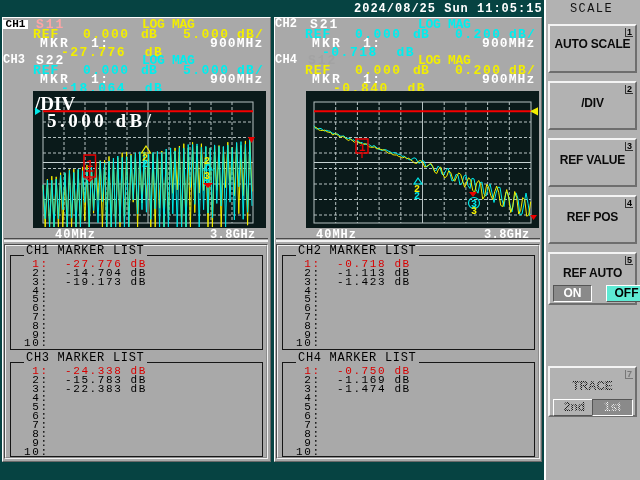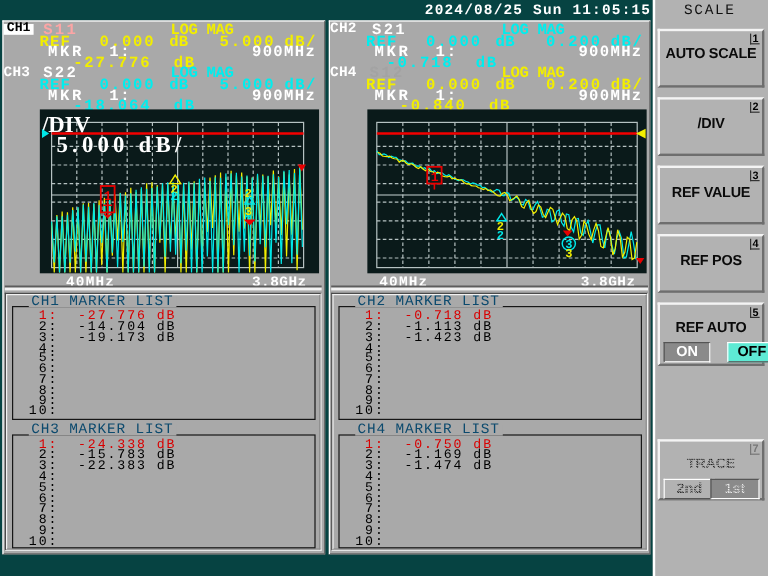--- a/index.html
+++ b/index.html
@@ -1,20 +1,20 @@
 <!DOCTYPE html>
 <html><head><meta charset="utf-8"><style>
 *{margin:0;padding:0;box-sizing:border-box}
 html,body{width:640px;height:480px;overflow:hidden}
 body{position:relative;background:#064342;font-family:"Liberation Mono",monospace;-webkit-font-smoothing:antialiased}
 .t{position:absolute;white-space:pre;font:bold 13px/13px "Liberation Mono",monospace}
 .m{position:absolute;white-space:pre;font:11px/11px "Liberation Mono",monospace;letter-spacing:1.6px;color:#000}
 .pan{position:absolute;background:#a9a9a9;border-top:1px solid #fff;border-left:1px solid #fff;border-right:1px solid #6a6a6a;border-bottom:1px solid #6a6a6a}
 .fs{position:absolute;border:1px solid #161616;background:#a9a9a9}
-.leg{position:absolute;font:12px/9px "Liberation Mono",monospace;letter-spacing:.7px;color:#0c4a6e;background:#a9a9a9;padding:0 2px}
+.leg{position:absolute;font:12px/9px "Liberation Mono",monospace;letter-spacing:.7px;color:#000000;background:#a9a9a9;padding:0 2px}
 .btn{position:absolute;left:548px;width:89px;background:#b2b2b2;border:2px solid;border-color:#f4f4f4 #6e6e6e #6e6e6e #f4f4f4}
 .btn .lab{position:absolute;width:100%;text-align:center;font:bold 12px/12px "Liberation Sans",sans-serif;color:#0a0a0a;letter-spacing:-.2px}
 .badge{position:absolute;right:2px;top:2px;width:8px;height:9px;border-left:1px solid #333;border-bottom:1px solid #333;font:bold 9px/9px "Liberation Sans",sans-serif;text-align:center;color:#000}
 .dith{color:transparent!important;background-image:repeating-conic-gradient(#1a1a1a 0% 25%,rgba(0,0,0,0) 0% 50%);background-size:2px 2px;-webkit-background-clip:text;background-clip:text}
 .dithw{color:transparent!important;background-image:repeating-conic-gradient(#f4f4f4 0% 25%,rgba(0,0,0,0) 0% 50%);background-size:2px 2px;-webkit-background-clip:text;background-clip:text}
 </style></head><body>
 <div class="pan" style="left:2px;top:17px;width:269px;height:445px"></div>
 <div class="pan" style="left:274px;top:17px;width:268px;height:445px"></div>
 <div style="position:absolute;left:544px;top:0;width:96px;height:480px;background:#b2b2b2;border-left:2px solid #fff"></div>
 <div class="t" style="left:354px;top:2.8px;color:#fff;letter-spacing:1.0px;font-size:12px">2024/08/25 Sun 11:05:15</div>

